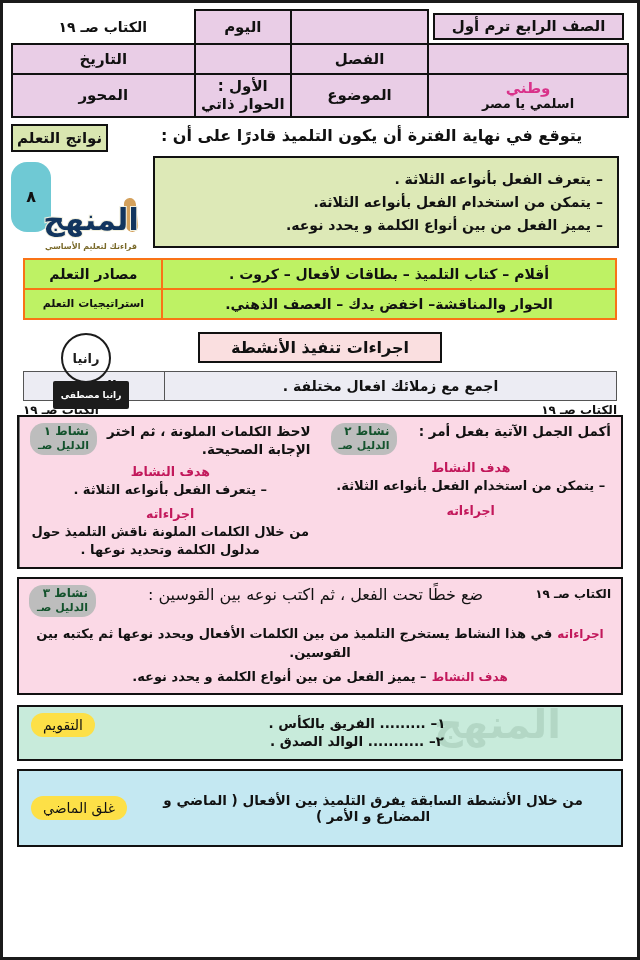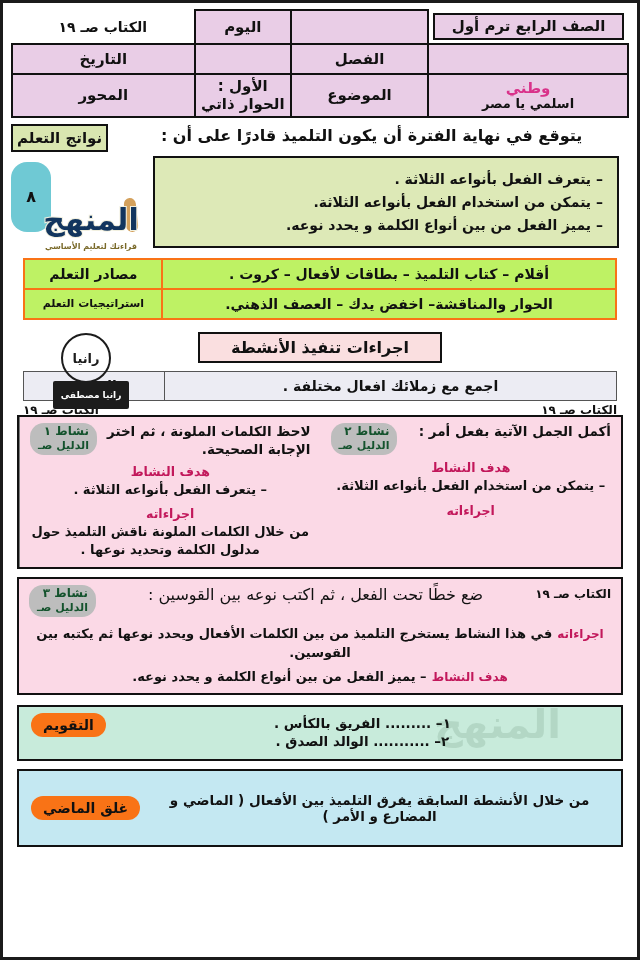--- a/index.html
+++ b/index.html
@@ -176,22 +176,22 @@
   .act3 .bk{font-size:12px;font-weight:bold;flex:0 0 auto;padding-top:2px;}
   .act3 .mid{flex:1;text-align:center;}
 
   
   .eval{
     margin:10px 6px 0 6px;border:2.5px solid #111;background:#c8ebdb;
     padding:6px 12px 8px 12px;display:flex;gap:10px;align-items:flex-start;
     position:relative;overflow:hidden;
   }
   .eval .pill2,.close .pill2{
-    background:#f97316;border-radius:14px;padding:4px 12px;
-    font-size:14px;font-weight:bold;flex:0 0 auto;
+    background:#fde047;border-radius:14px;padding:4px 12px;
+    font-size:14px;font-weight:normal;flex:0 0 auto;
   }
   .eval .body{flex:1;text-align:center;}
   .eval .body p{margin:2px 0;font-size:13.5px;font-weight:bold;}
   .close{
     margin:8px 6px 0 6px;border:2.5px solid #111;background:#c4e8f2;
     padding:10px 12px;display:flex;gap:10px;align-items:center;
     position:relative;overflow:hidden;min-height:54px;
   }
   .close .body{flex:1;text-align:center;font-size:13.5px;font-weight:bold;}
 

